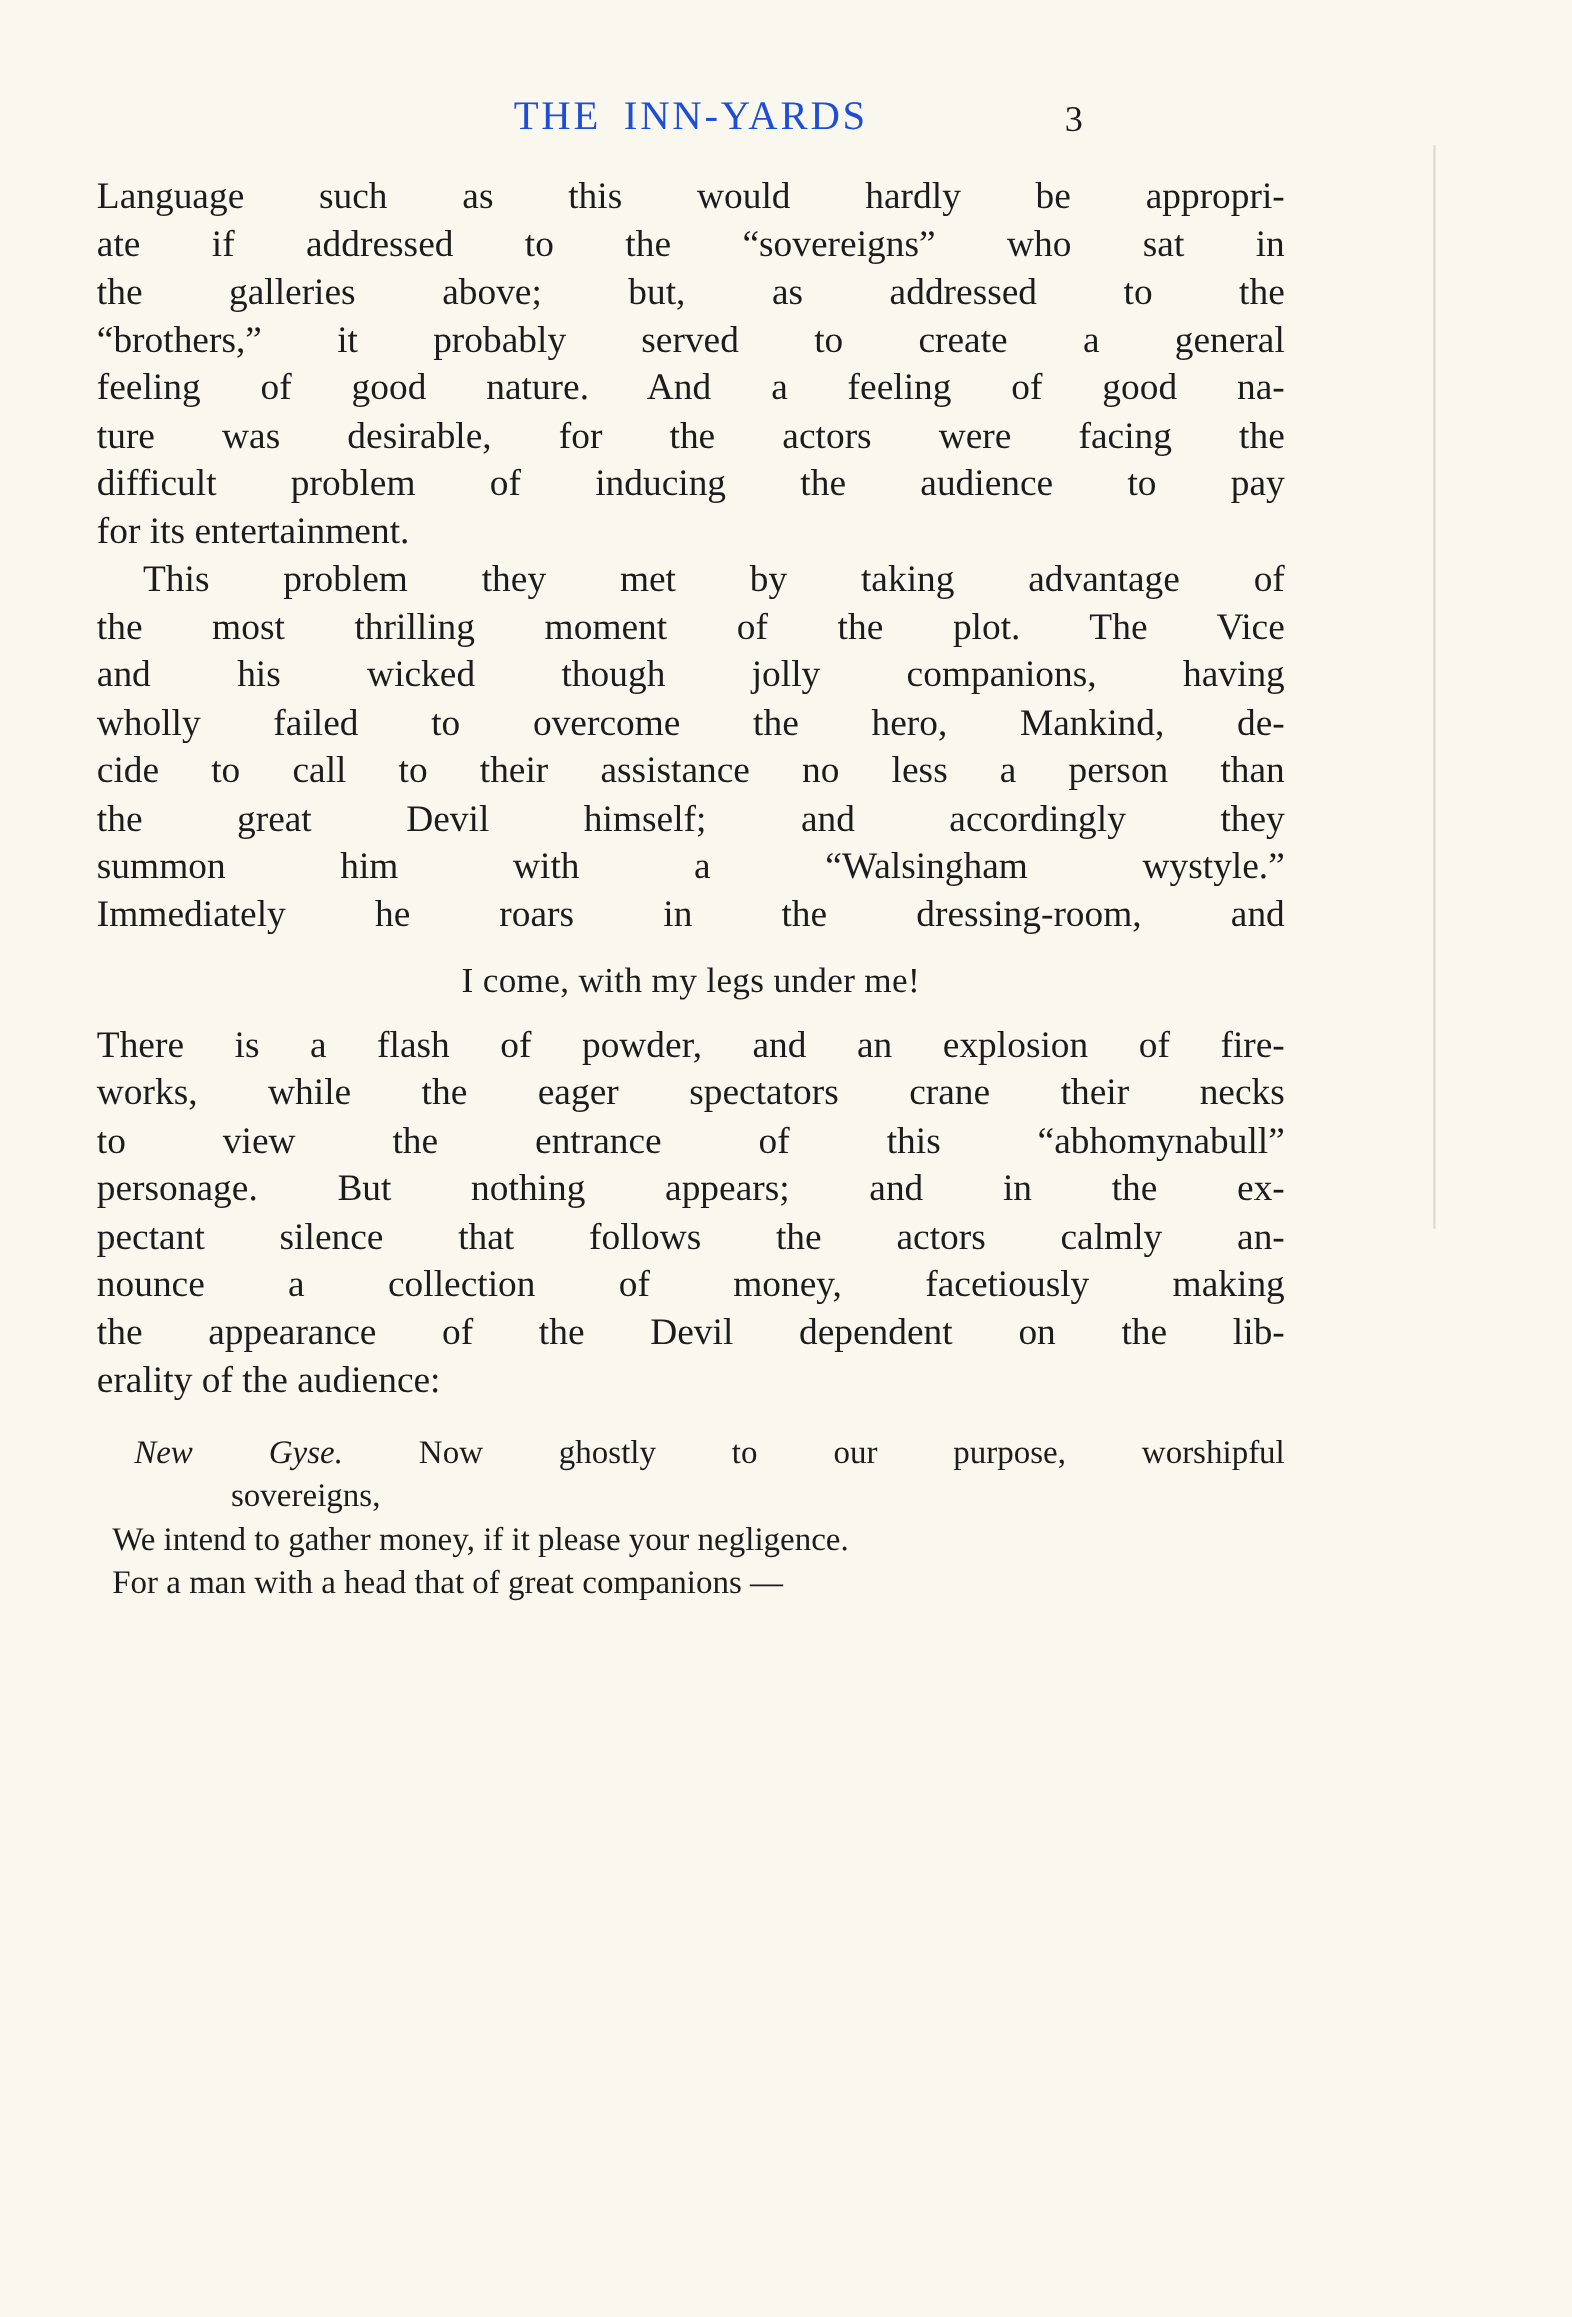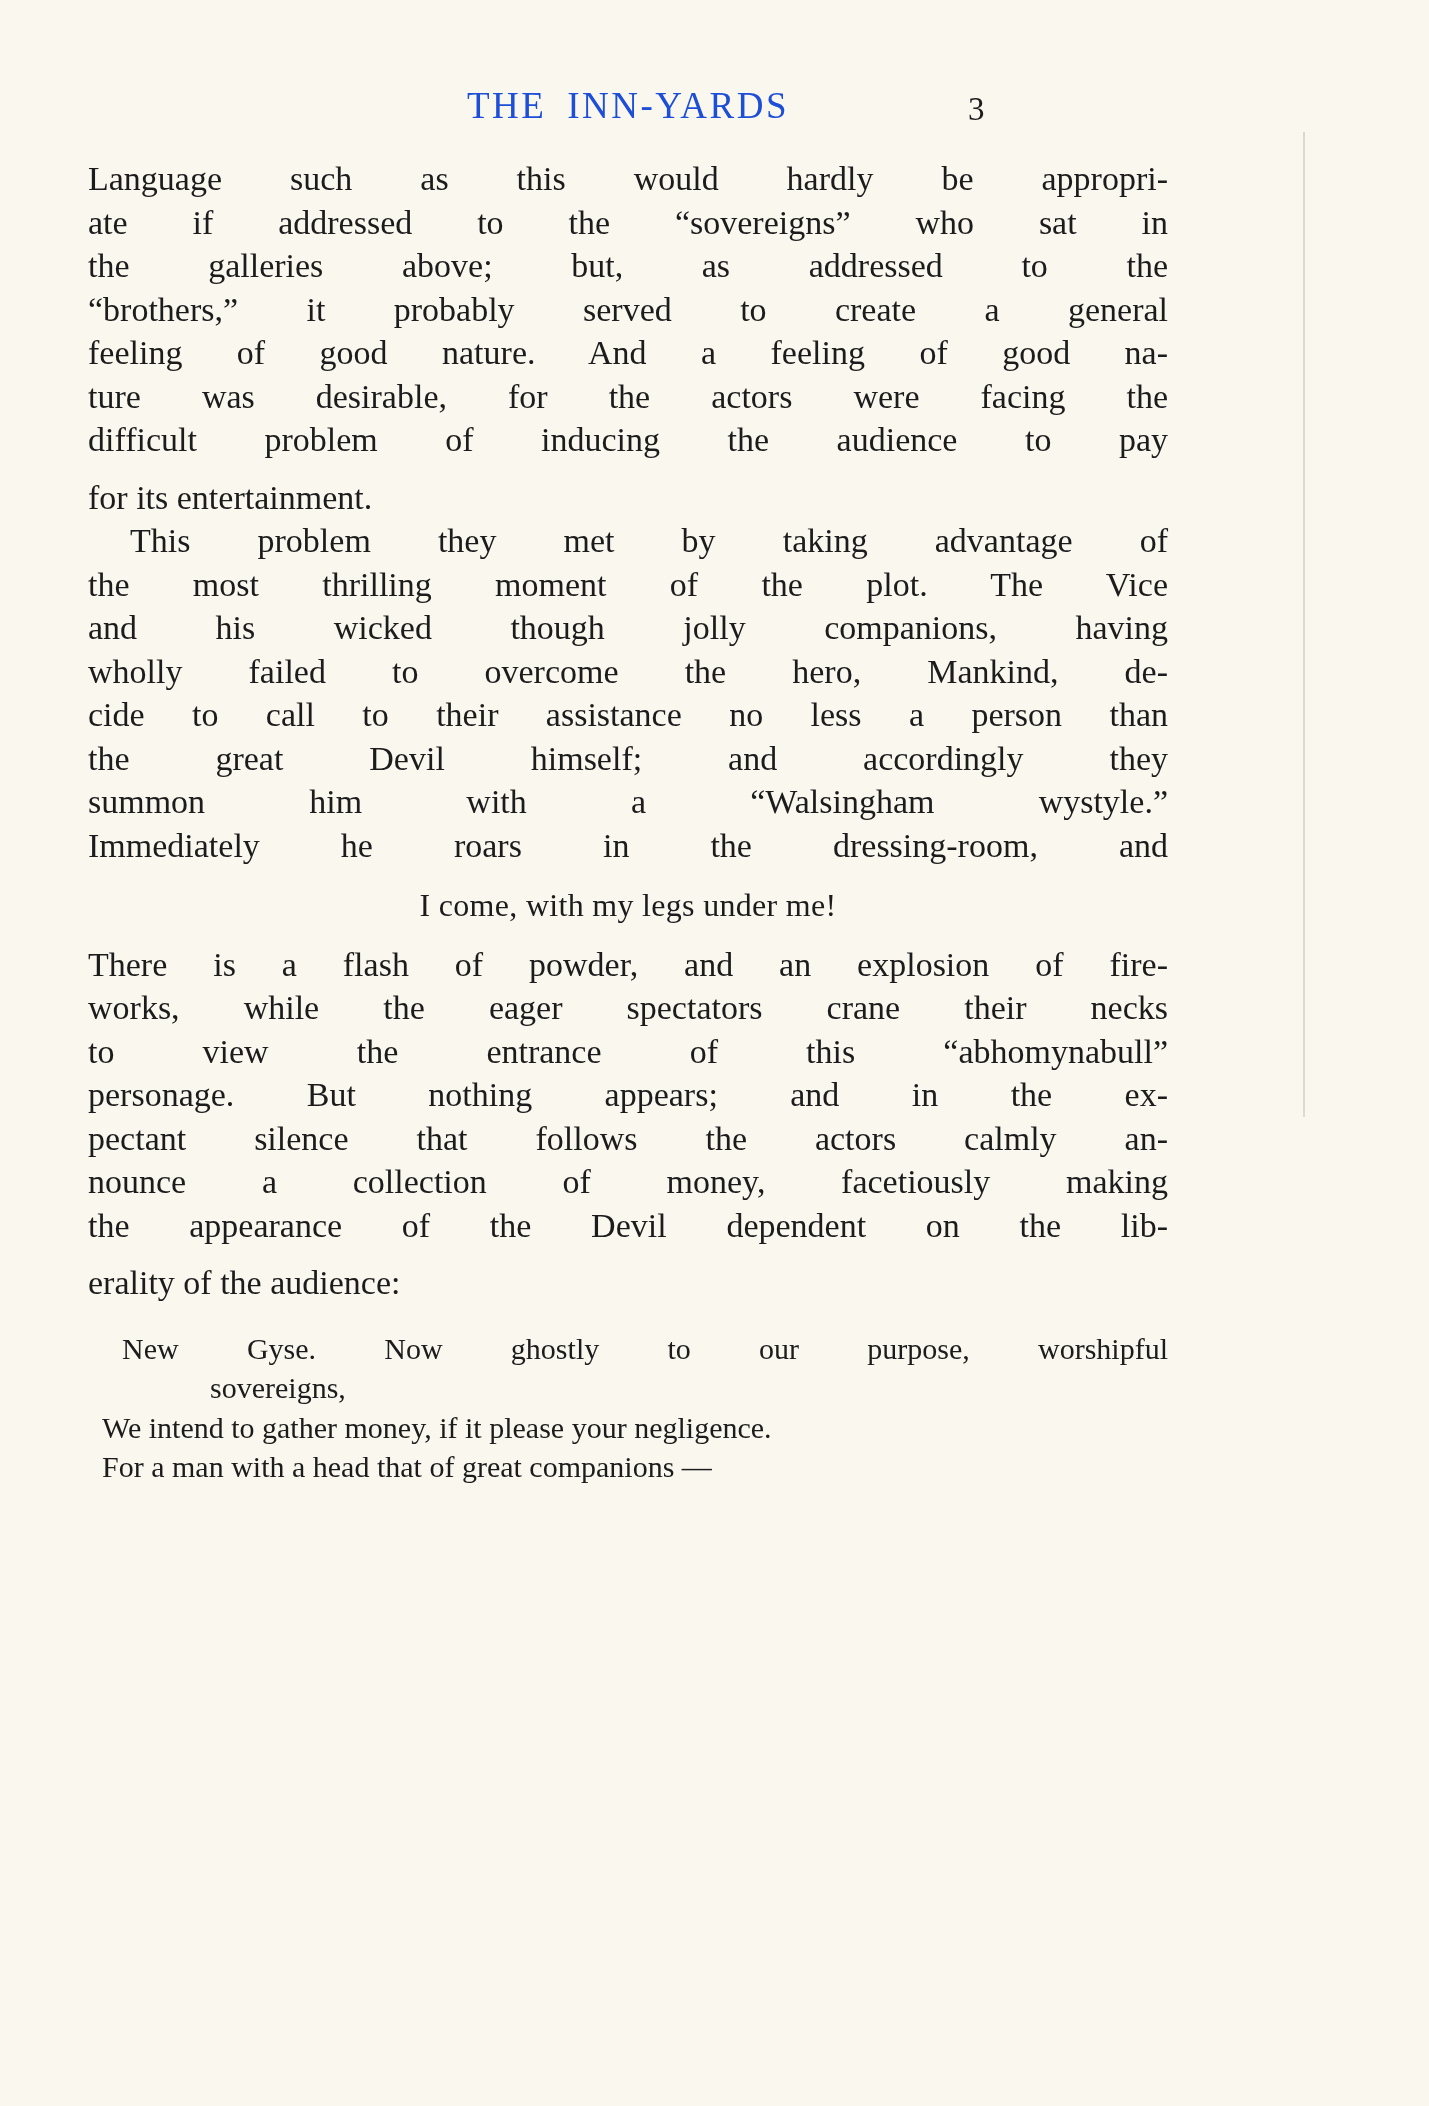--- a/index.html
+++ b/index.html
@@ -45,21 +45,20 @@
     line-height: 43.5px;
   }
   .para { margin: 0; }
   .line {
     text-align: justify;
     text-align-last: justify;
   }
   .line.last {
     text-align: right;
     text-align-last: left;
-    margin-top: 14px;
   }
   .line.indent { text-indent: 42px; }
 
   .verse {
     text-align: center;
     font-size: 32px;
     margin: 17px 0 15px 0;
     letter-spacing: 0.3px;
   }
 
@@ -68,21 +67,21 @@
     font-size: 30px;
     line-height: 39.5px;
   }
   .qline1 {
     padding-left: 34px;
     text-align: justify;
     text-align-last: justify;
   }
   .qline2 { padding-left: 122px; }
   .qline3, .qline4 { padding-left: 14px; }
-  .speaker { }
+  .speaker { font-style: italic; }
 
   .edge-line {
     position: absolute;
     left: 1303px;
     top: 132px;
     width: 2px;
     height: 985px;
     background: rgba(70, 62, 50, 0.16);
   }
 </style>

